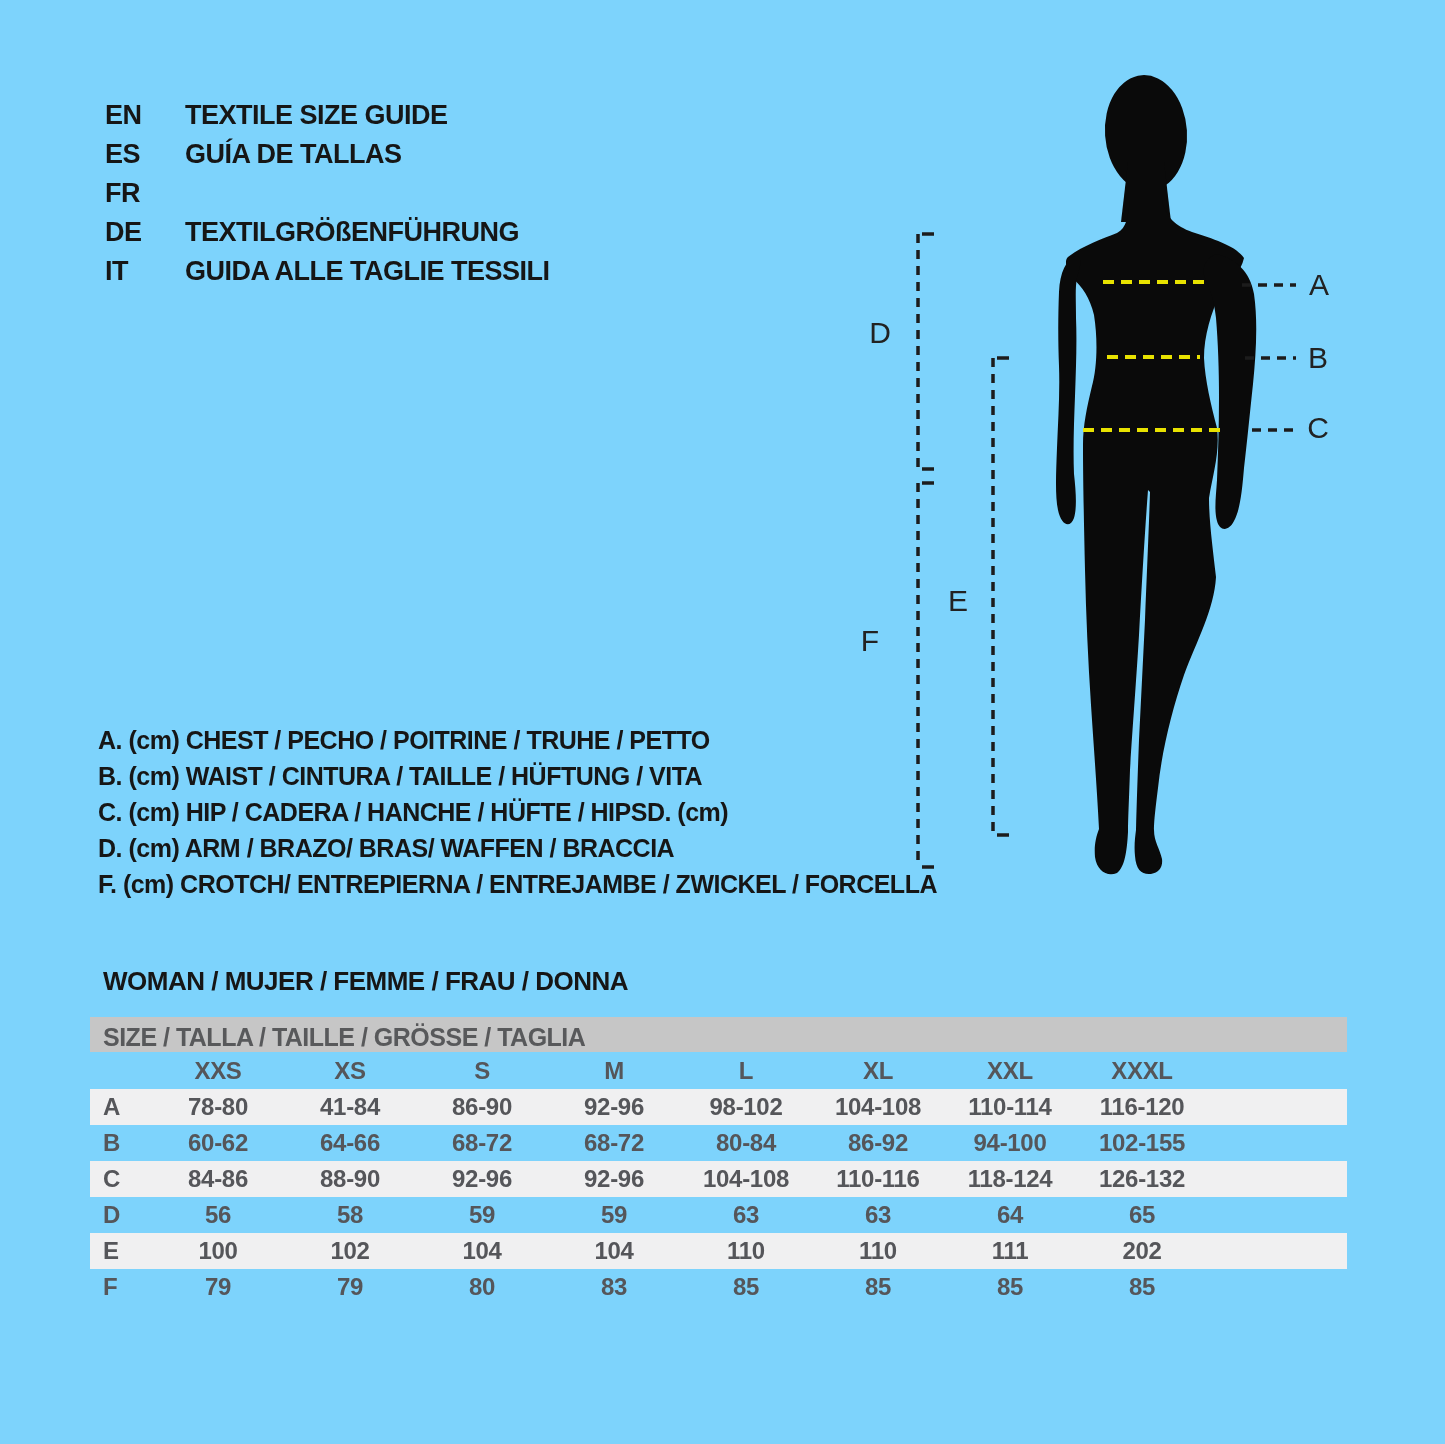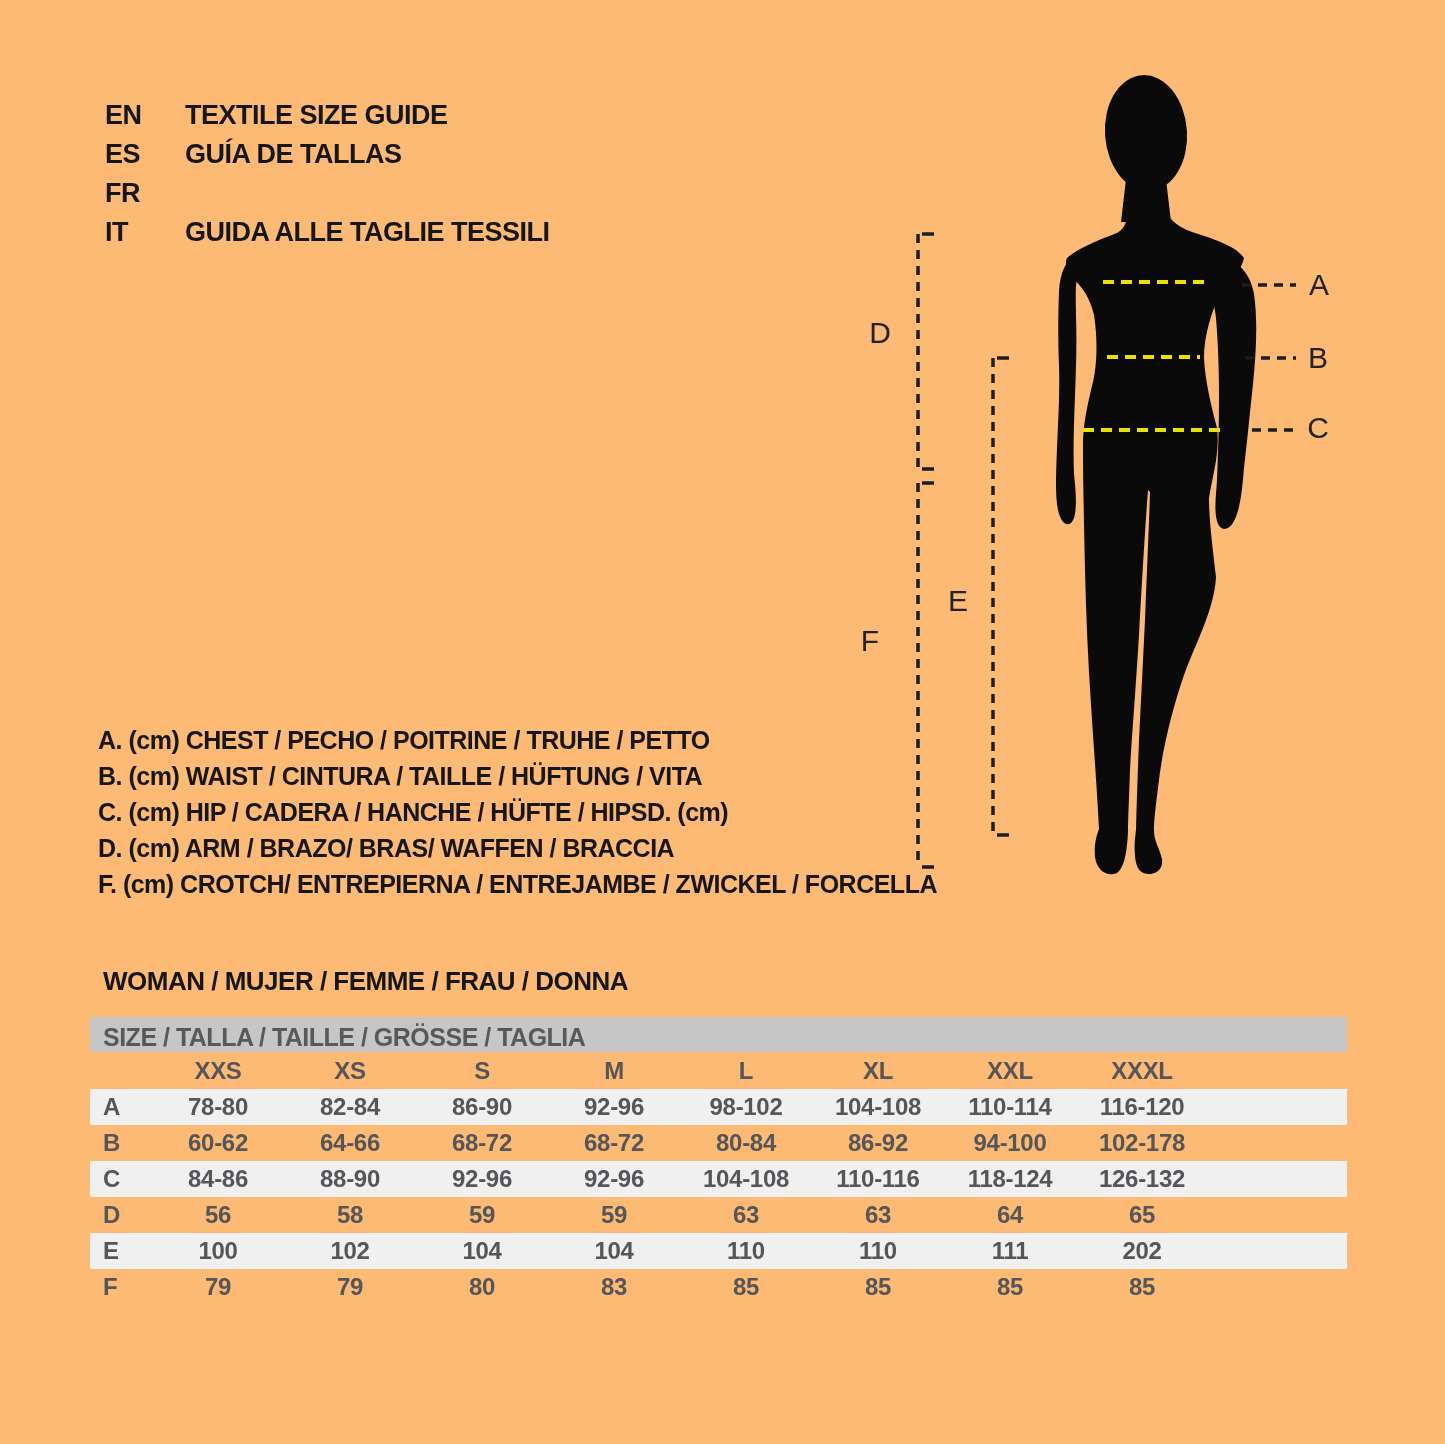--- a/index.html
+++ b/index.html
@@ -1,16 +1,16 @@
 <!DOCTYPE html>
 <html><head>
 <meta charset="utf-8">
 <style>
   html,body{margin:0;padding:0;background:#ffffff;}
-  .canvas{position:relative;width:1445px;height:1444px;background:#fdba74;overflow:hidden;
+  .canvas{position:relative;width:1445px;height:1444px;background:#7dd3fc;overflow:hidden;
           font-family:"Liberation Sans", sans-serif;color:#19191c;}
 
   
   .title-block{position:absolute;left:105px;top:96px;letter-spacing:-0.5px;}
   .title-row{display:flex;height:39px;align-items:center;font-size:27px;font-weight:bold;color:#161616;}
   .title-row .lang{width:80px;flex:0 0 80px;}
 
   
   .legend-block{position:absolute;left:98px;top:722px;letter-spacing:-0.5px;}
   .legend-line{height:36px;display:flex;align-items:center;font-size:25px;font-weight:bold;color:#161616;white-space:nowrap;}
@@ -44,20 +44,24 @@
     <div class="title-row">
       <span class="lang">EN</span>
       <span>TEXTILE SIZE GUIDE</span>
     </div>
     <div class="title-row">
       <span class="lang">ES</span>
       <span>GUÍA DE TALLAS</span>
     </div>
     <div class="title-row">
       <span class="lang">FR</span>
+    </div>
+    <div class="title-row">
+      <span class="lang">DE</span>
+      <span>TEXTILGRÖßENFÜHRUNG</span>
     </div>
     <div class="title-row">
       <span class="lang">IT</span>
       <span>GUIDA ALLE TAGLIE TESSILI</span>
     </div>
   </div>
 
   <svg class="figure-svg" width="520" height="840" viewBox="0 0 520 840">
 
     <ellipse class="sil" cx="306" cy="83" rx="41" ry="58" transform="rotate(-4 306 83)"></ellipse>
@@ -169,39 +173,39 @@
         <td>M</td>
         <td>L</td>
         <td>XL</td>
         <td>XXL</td>
         <td>XXXL</td>
         <td></td>
       </tr>
       <tr class="stripe">
         <td class="rowlabel">A</td>
         <td>78-80</td>
-        <td>82-84</td>
+        <td>41-84</td>
         <td>86-90</td>
         <td>92-96</td>
         <td>98-102</td>
         <td>104-108</td>
         <td>110-114</td>
         <td>116-120</td>
         <td></td>
       </tr>
       <tr>
         <td class="rowlabel">B</td>
         <td>60-62</td>
         <td>64-66</td>
         <td>68-72</td>
         <td>68-72</td>
         <td>80-84</td>
         <td>86-92</td>
         <td>94-100</td>
-        <td>102-178</td>
+        <td>102-155</td>
         <td></td>
       </tr>
       <tr class="stripe">
         <td class="rowlabel">C</td>
         <td>84-86</td>
         <td>88-90</td>
         <td>92-96</td>
         <td>92-96</td>
         <td>104-108</td>
         <td>110-116</td>

